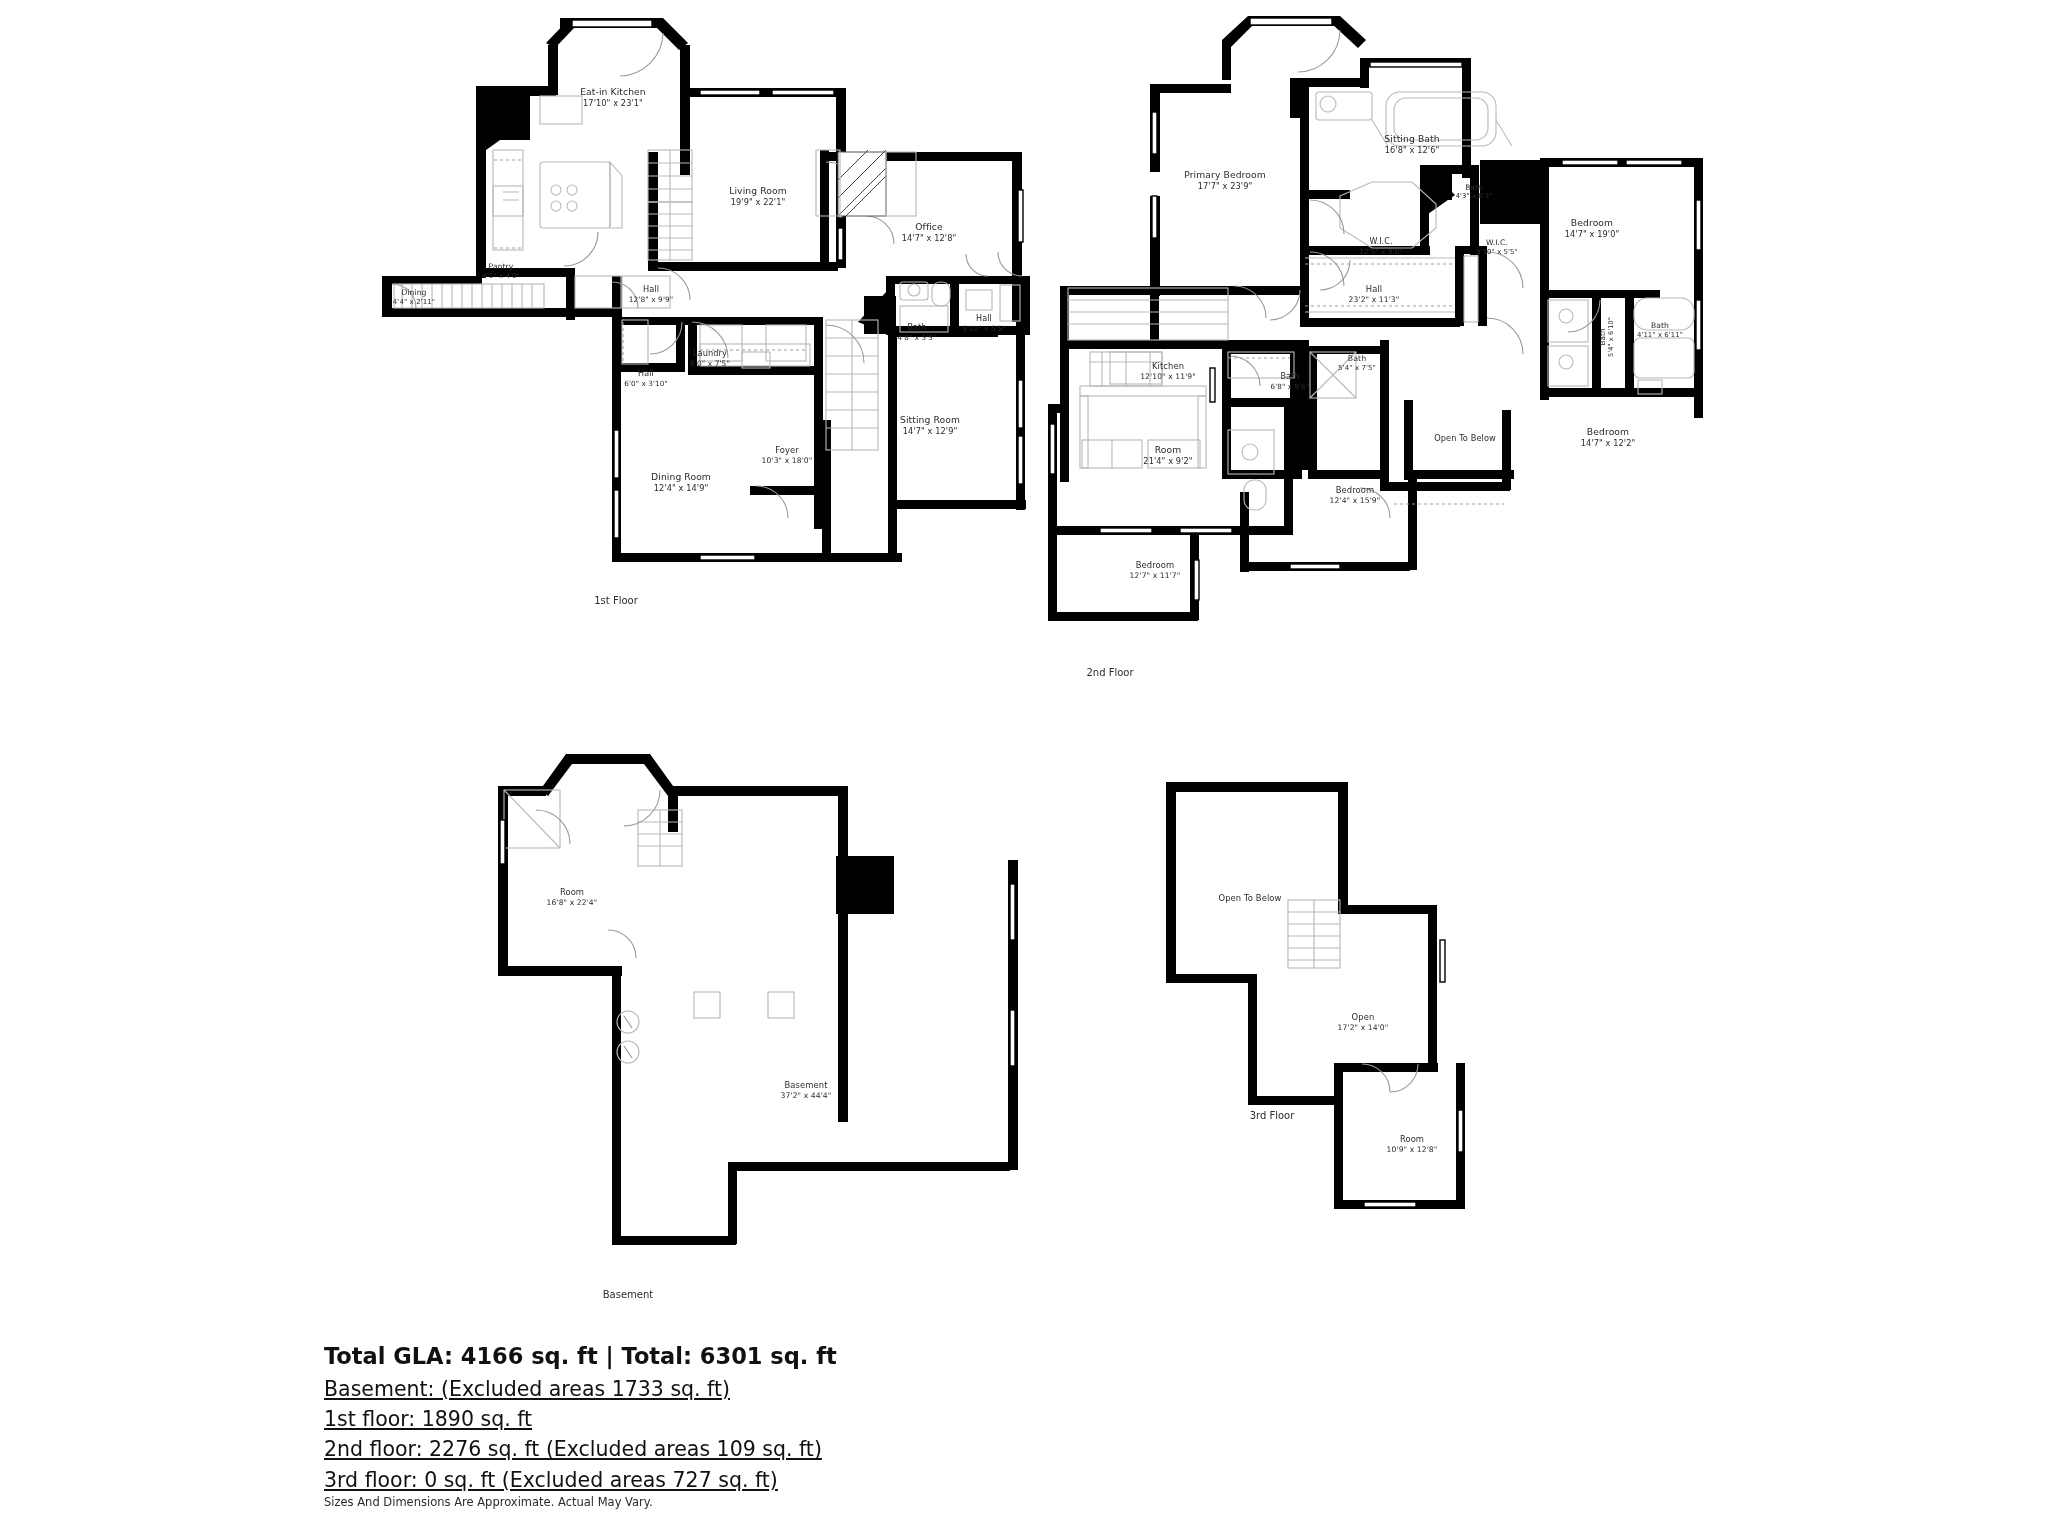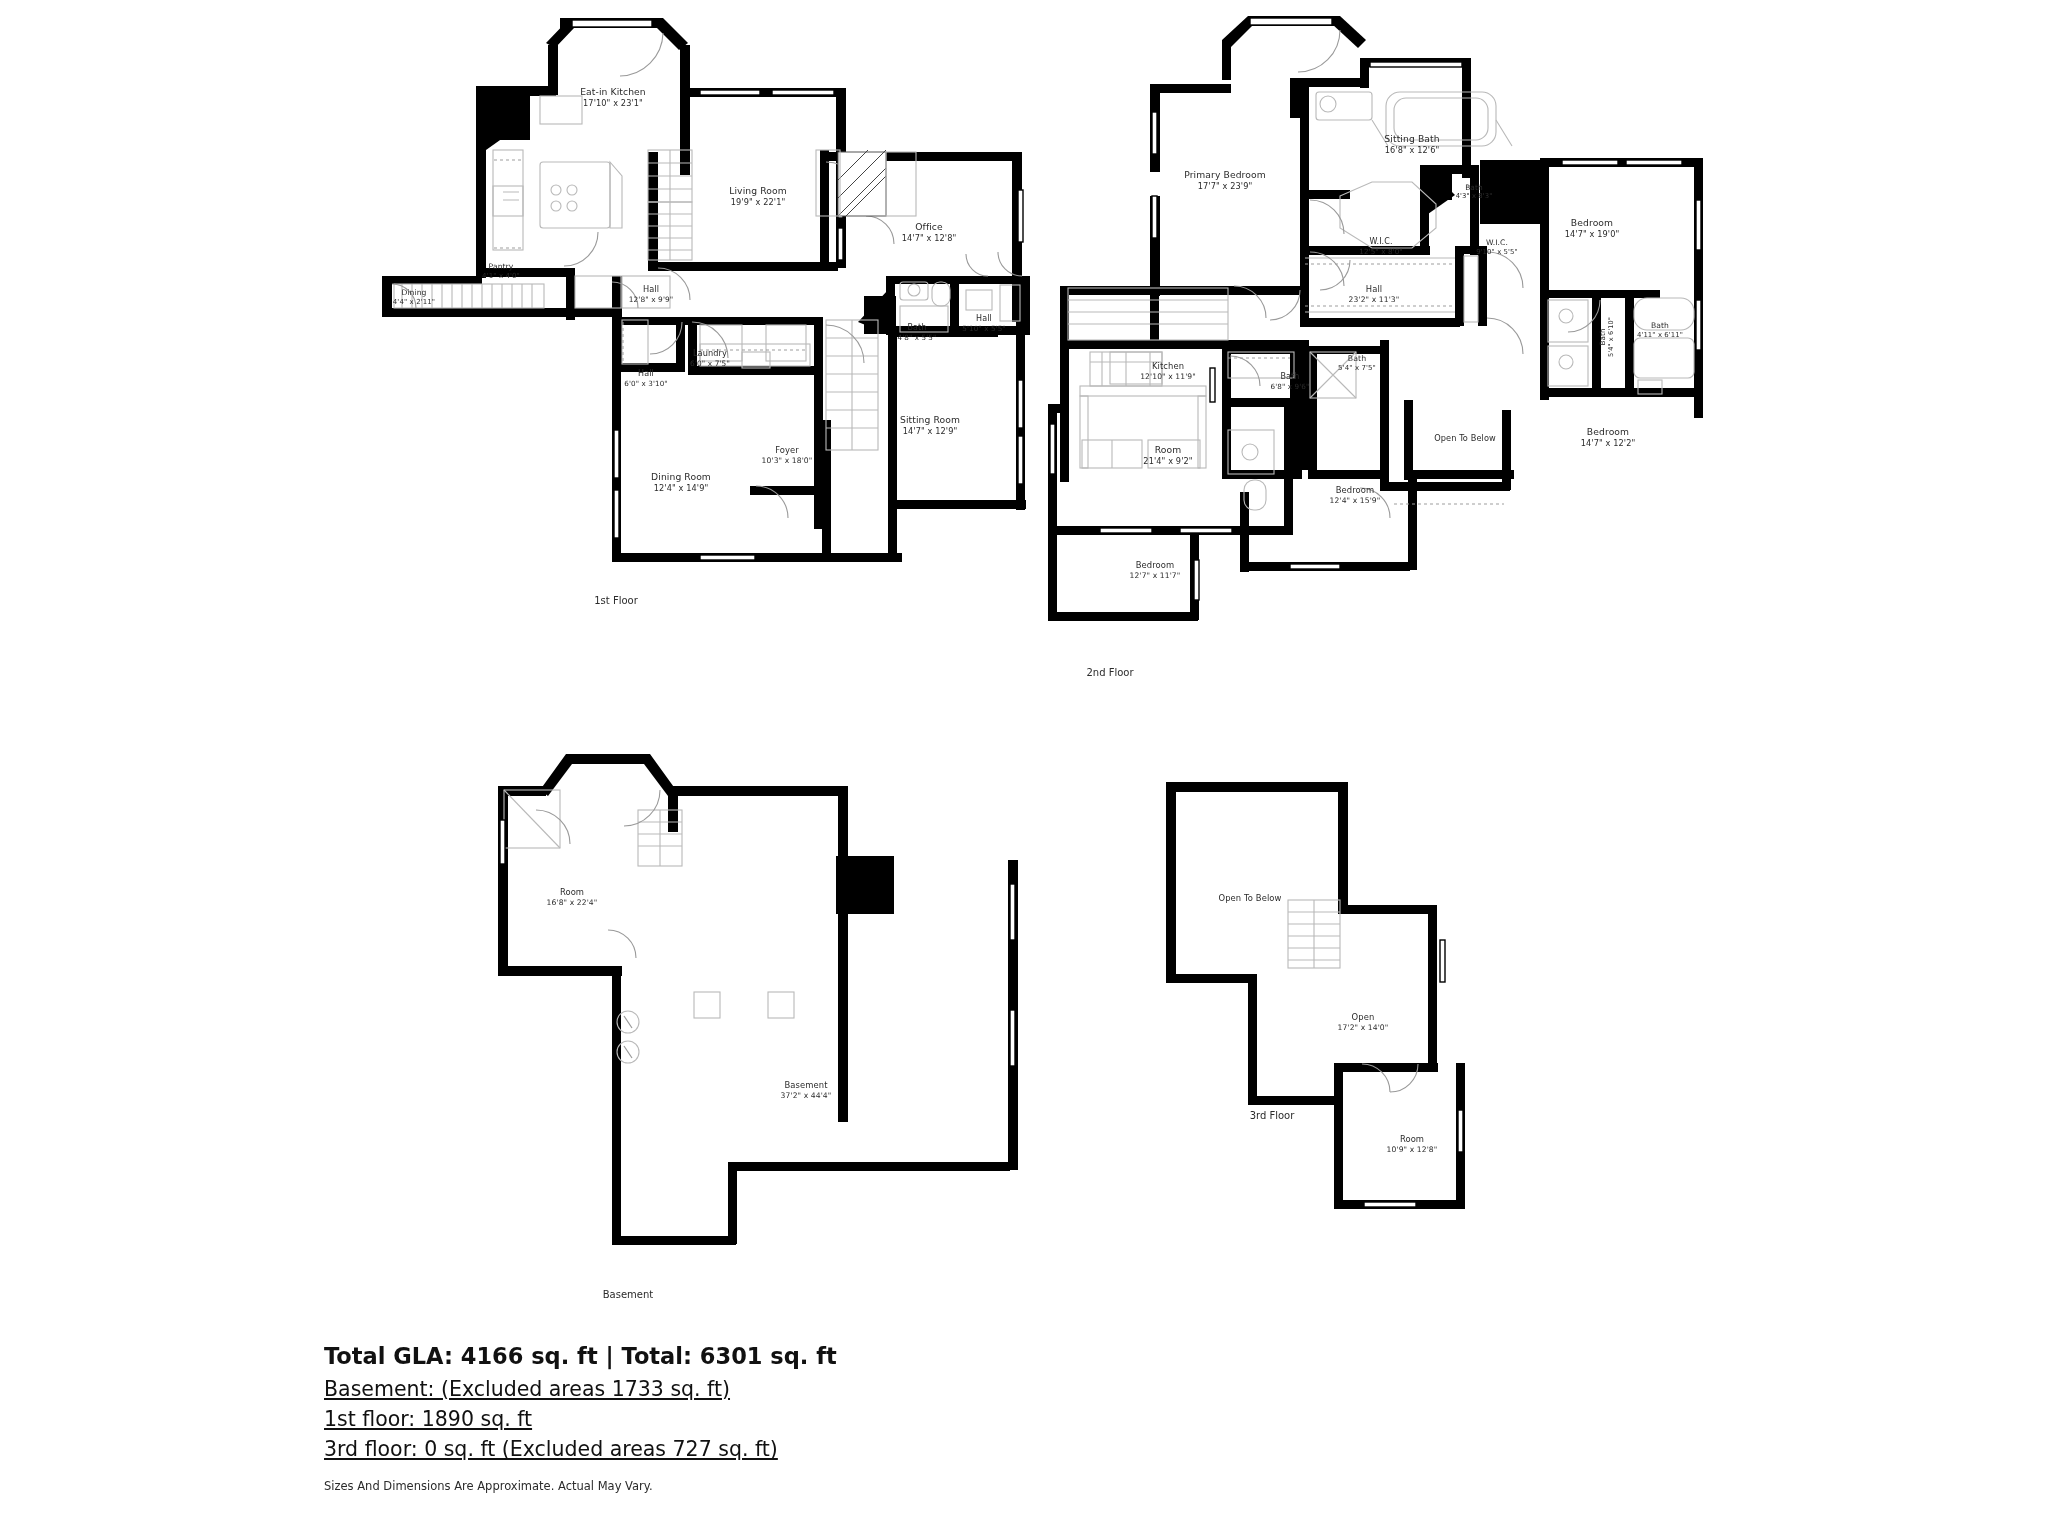--- a/index.html
+++ b/index.html
@@ -17,21 +17,21 @@
        transform:translate(-50%,-50%);letter-spacing:.1px;}
   .lbl .nm{display:block;}
   .lbl .dm{display:block;font-size:8.2px;}
   .lbl.vert{transform:translate(-50%,-50%) rotate(-90deg);}
   .flbl{position:absolute;font-size:10px;color:#2b2b2b;white-space:nowrap;
         transform:translate(-50%,-50%);}
   .summary{position:absolute;left:50%;transform:translateX(-50%);
            color:#111;width:1400px;}
   .sum-total{font-size:22.5px;font-weight:bold;line-height:1.5;}
   .sum-line{font-size:20.5px;line-height:1.48;text-decoration:underline;}
-  .sum-foot{font-size:11.5px;color:#2b2b2b;margin-top:14px;}
+  .sum-foot{font-size:11.5px;color:#2b2b2b;}
 </style>
 </head>
 <body>
 
 <div class="sheet">
 
 <svg class="plan" viewBox="0 0 2048 1536">
 
   <g>
 
@@ -557,17 +557,18 @@
 <div class="lbl" style="left:1412px;top:1144px;font-size:8.4px">
   <span class="nm">Room</span>
   <span class="dm" style="font-size:7.6px">10'9" x 12'8"</span>
 </div>
 <div class="flbl" style="left:1272px;top:1115px">3rd Floor</div>
 
 <div class="summary" style="top:1340px">
   <div class="sum-total">Total GLA: 4166 sq. ft | Total: 6301 sq. ft</div>
   <div class="sum-line">Basement: (Excluded areas 1733 sq. ft)</div>
   <div class="sum-line">1st floor: 1890 sq. ft</div>
+  <div class="sum-line">2nd floor: 2276 sq. ft (Excluded areas 109 sq. ft)</div>
   <div class="sum-line">3rd floor: 0 sq. ft (Excluded areas 727 sq. ft)</div>
   <div class="sum-foot">Sizes And Dimensions Are Approximate. Actual May Vary.</div>
 </div>
 
 </div>
 
 </body></html>

